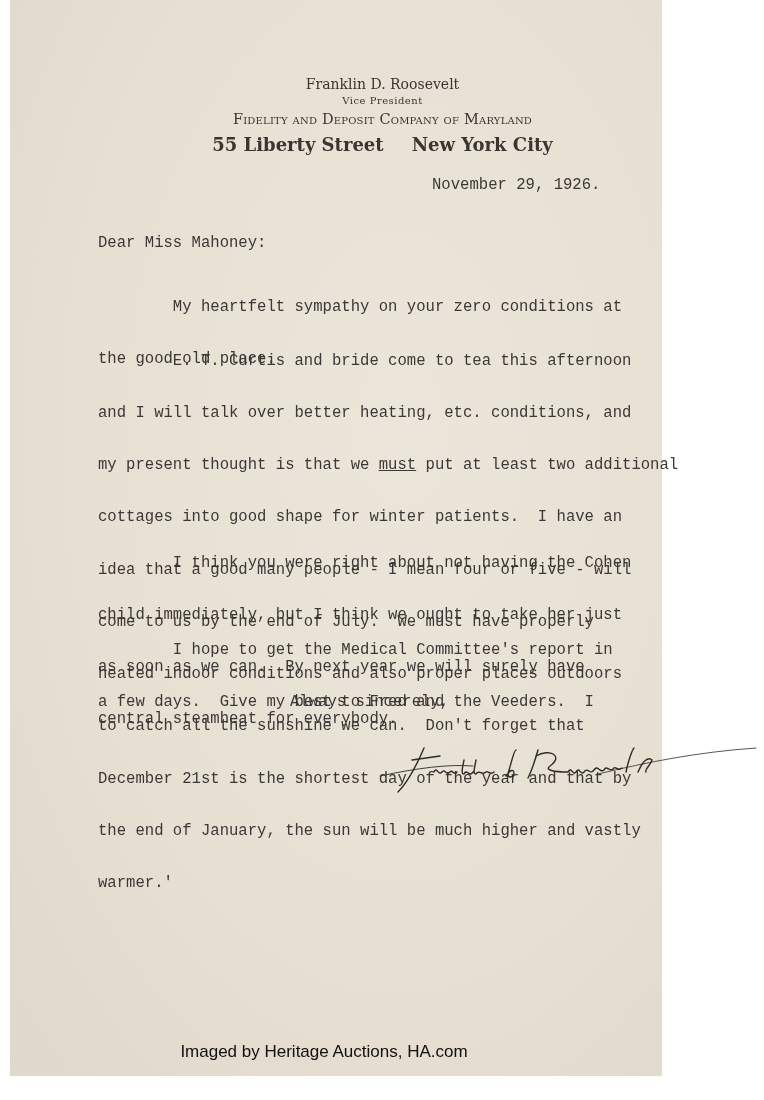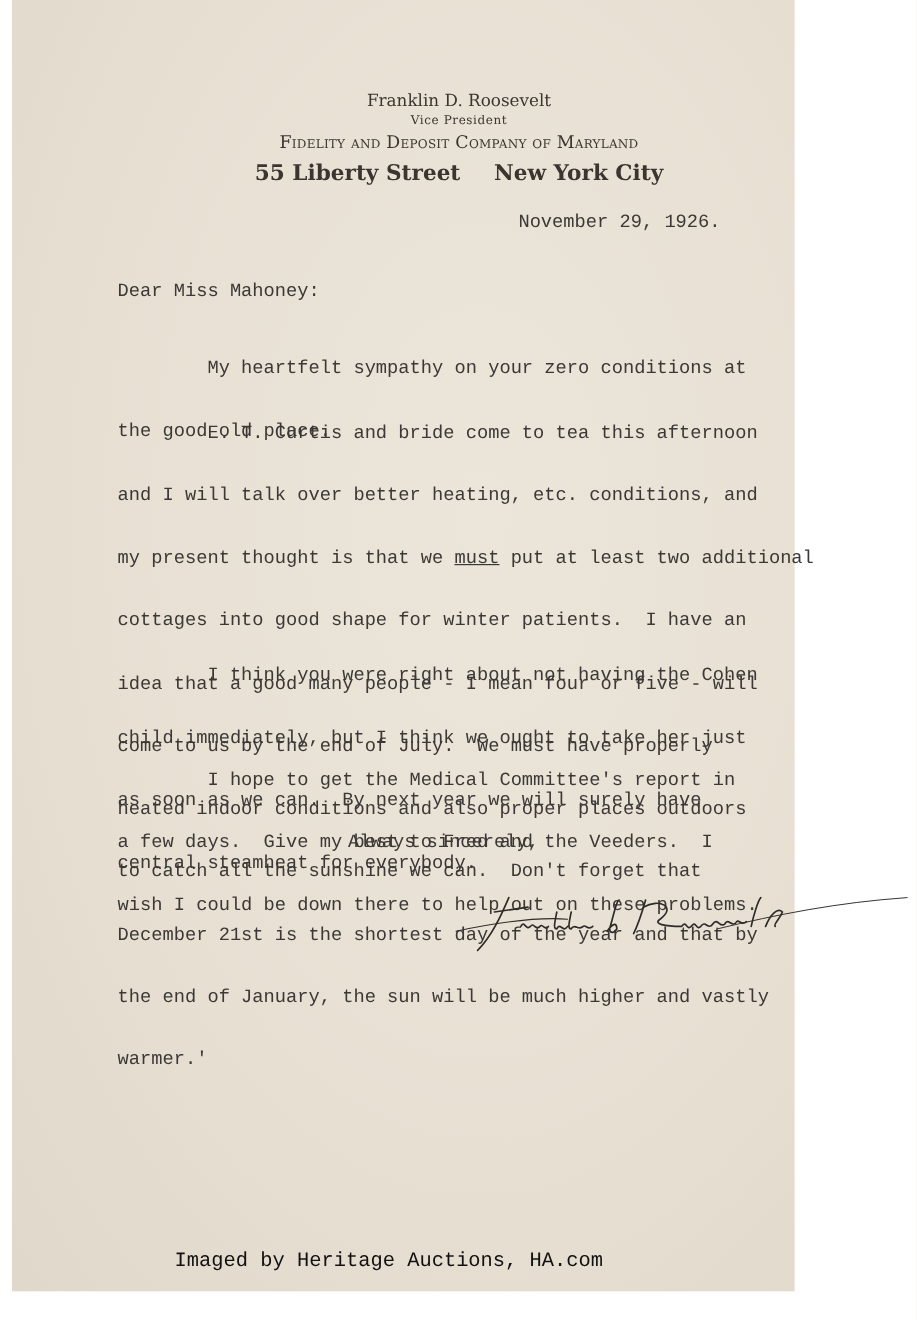--- a/index.html
+++ b/index.html
@@ -27,21 +27,21 @@
   .para { left: 88px; }
   .p1 { top: 264px; }
   .p2 { top: 318px; }
   .p3 { top: 520px; }
   .p4 { top: 607px; }
   .closing { left: 280px; top: 694px; }
   .u { text-decoration: underline; }
   .signature { position: absolute; left: 368px; top: 742px; width: 380px; height: 60px; }
   .footer {
     position: absolute; left: 0; top: 1042px; width: 648px; text-align: center;
-    font-family: Liberation Mono, monospace; font-size: 17px; color: #111;
+    font-family: Liberation Sans, sans-serif; font-size: 17px; color: #111;
   }
 </style>
 </head>
 <body>
 
 <div class="paper">
   <div class="lh lh-name">Franklin D. Roosevelt</div>
   <div class="lh lh-title">Vice President</div>
   <div class="lh lh-company">Fidelity and Deposit Company of Maryland</div>
   <div class="lh lh-address">
@@ -73,21 +73,20 @@
   <div class="tw para p3">
     <div>        I think you were right about not having the Cohen</div>
     <div>child immediately, but I think we ought to take her just</div>
     <div>as soon as we can.  By next year we will surely have</div>
     <div>central steamheat for everybody.</div>
   </div>
 
   <div class="tw para p4">
     <div>        I hope to get the Medical Committee's report in</div>
     <div>a few days.  Give my best to Fred and the Veeders.  I</div>
-    <div>wish I could be down there to help out on these problems.</div>
   </div>
 
   <div class="tw closing">Always sincerely,</div>
 
   <svg class="signature" viewBox="0 0 380 60">
     <g fill="none" stroke="#2e2b29" stroke-width="1.4" stroke-linecap="round">
       <path d="M2 34 C 40 26, 70 22, 95 24" stroke-width="0.9"></path>
       <path d="M46 6 C 40 20, 32 38, 20 50"></path>
       <path d="M34 18 L 62 14"></path>
       <path d="M56 30 c 3 -6, 4 4, 8 0 c 3 -4, 4 4, 8 0 c 2 -3, 4 4, 7 0"></path>

